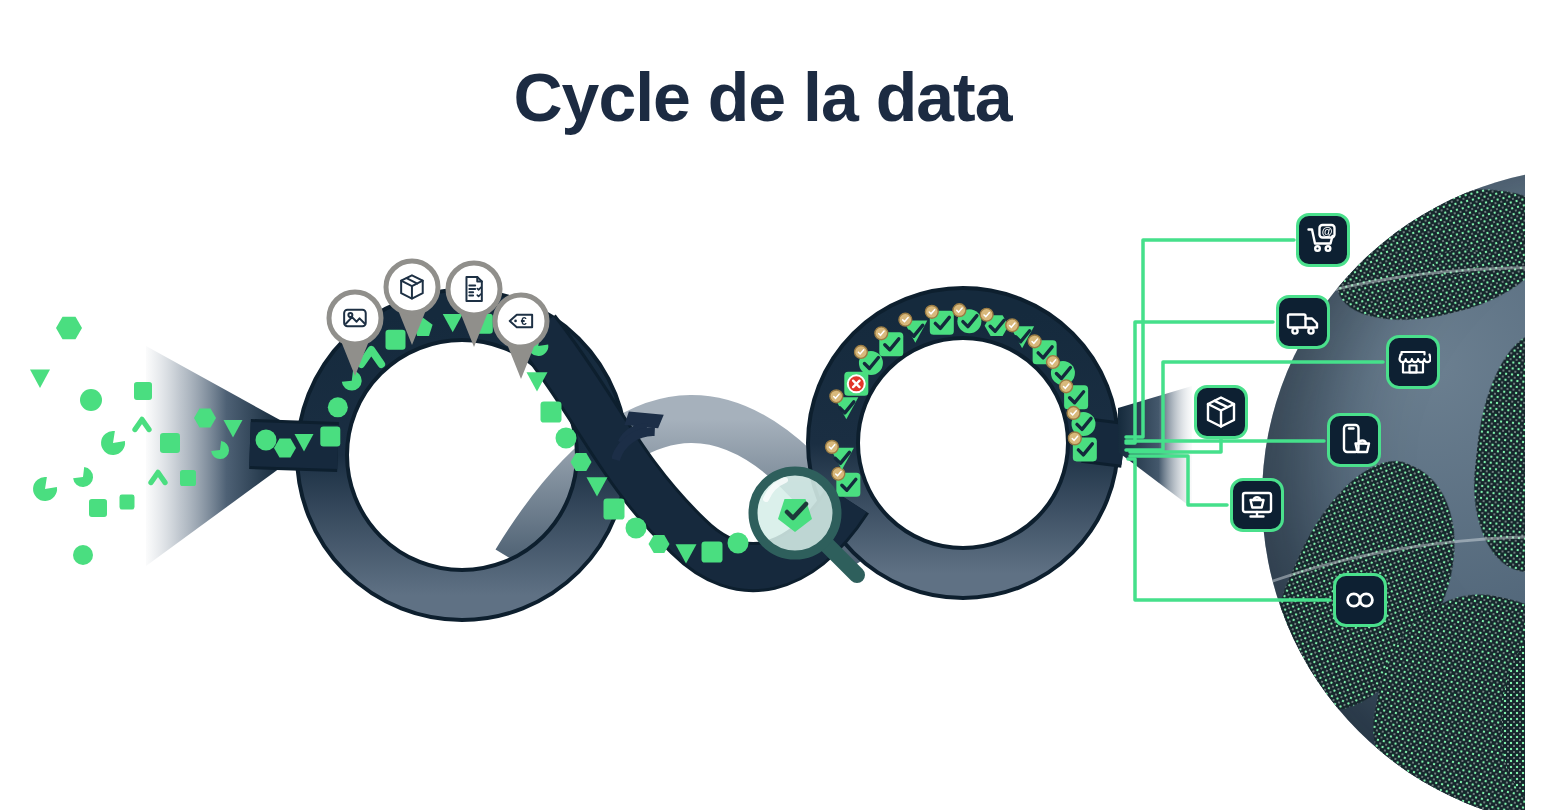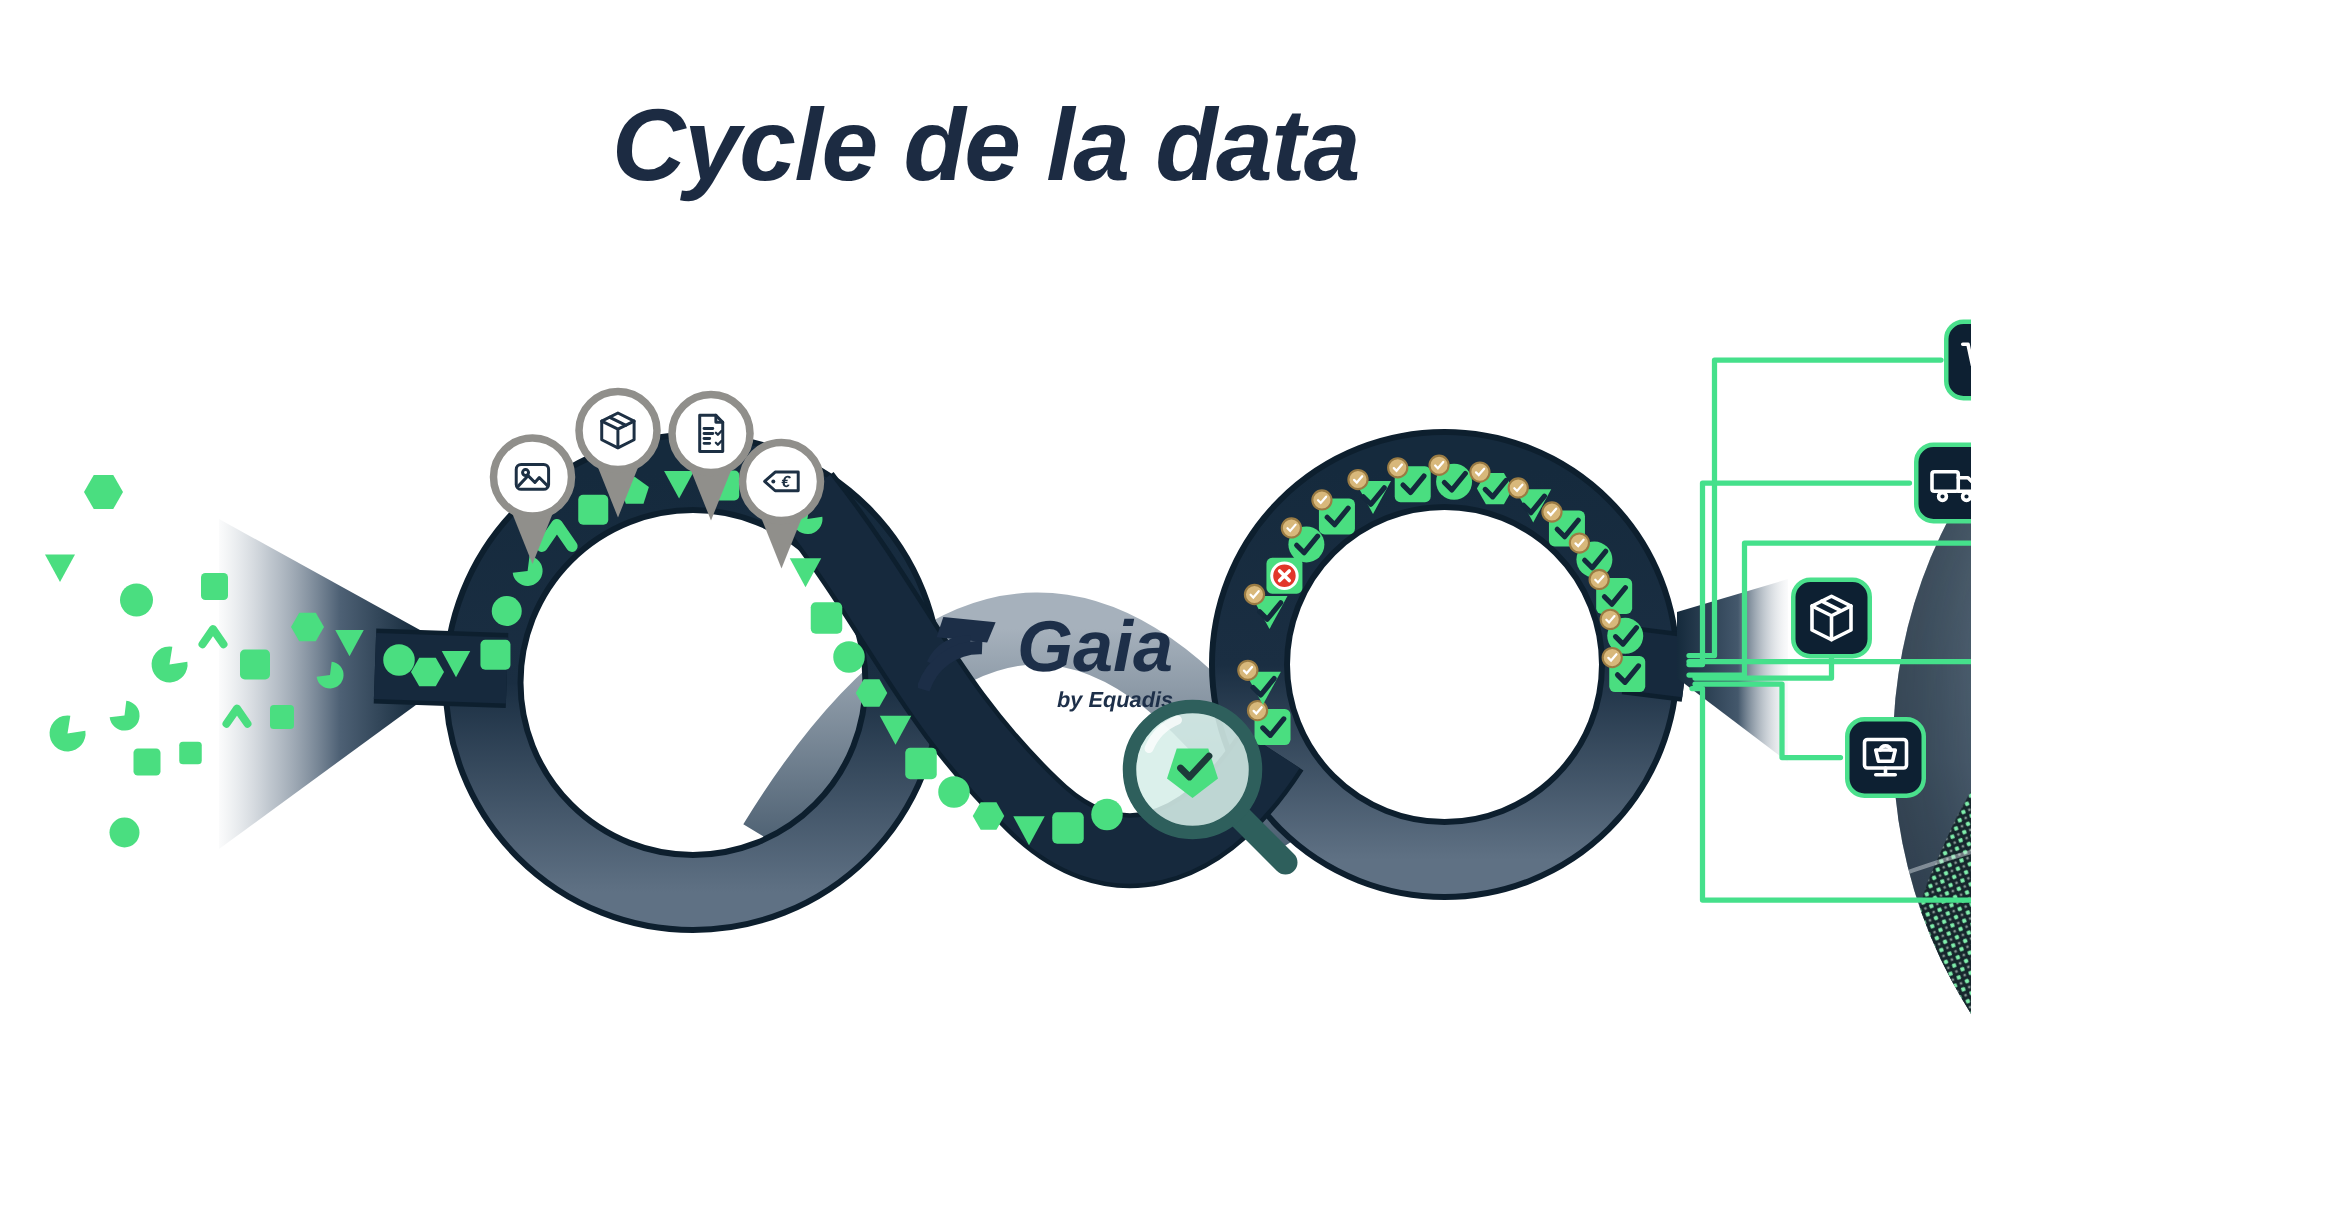--- a/index.html
+++ b/index.html
@@ -1,17 +1,17 @@
 <!DOCTYPE html>
 <html><head>
 <meta charset="utf-8">
 <style>
   html,body{margin:0;padding:0;background:#fff;}
-  .stage{position:relative;width:1314px;height:810px;overflow:hidden;background:#fff;
-         font-family:"Liberation Sans",sans-serif;font-style:italic;}
+  .stage{position:relative;width:1525px;height:810px;overflow:hidden;background:#fff;
+         font-family:"Liberation Sans",sans-serif;}
   
   .title{position:absolute;top:58px;left:0;width:100%;text-align:center;z-index:3;
          font-size:68px;font-weight:600;letter-spacing:-1px;color:#1c2b42;}
   
   .globe{position:absolute;left:1262px;top:168px;width:660px;height:660px;border-radius:50%;
          overflow:hidden;z-index:1;
          background:radial-gradient(circle at 26% 30%,#6b7f90 0%,#53687b 38%,#3a4f63 68%,#22374a 100%);
          box-shadow:inset 45px -35px 90px rgba(8,18,28,.5),inset -20px 25px 70px rgba(255,255,255,.06);}
   .blob{position:absolute;background-color:#16262c;
         background-image:radial-gradient(#7feeab 1.3px,transparent 1.6px),
@@ -222,24 +222,20 @@
   </svg>
 
   <div class="title">Cycle de la data</div>
 
   <div class="logo">
     <svg width="54" height="54" viewBox="0 0 48 48">
       <polygon points="15,3 46,6 41,18 11,15" fill="#1c2e47"></polygon>
       <path d="M9,31 A22,22 0 0 1 31,18" fill="none" stroke="#1c2e47" stroke-width="8"></path>
       <path d="M3,46 A35,35 0 0 1 38,21" fill="none" stroke="#1c2e47" stroke-width="8"></path>
     </svg>
-    <div>
-      <div class="logo-name">Gaia</div>
-      <div class="logo-by">by Equadis</div>
-    </div>
   </div>
 
   <div class="pin" style="left:323px;top:288px;">
     <svg width="64" height="94" viewBox="0 0 64 94">
       <path d="M16,48 L32,88 L48,48 Z" fill="#908f8b"></path>
       <circle cx="32" cy="30" r="26" fill="#fff" stroke="#908f8b" stroke-width="5"></circle>
       <g transform="translate(17,15) scale(0.83)" fill="none" stroke="#1d3044" stroke-width="2.4" stroke-linecap="round" stroke-linejoin="round">
         <rect x="5" y="8" width="26" height="20" rx="4"></rect>
         <circle cx="12.5" cy="14.5" r="2.4"></circle>
         <path d="M7,25 l7.5,-8 5.5,5.5 3.5,-4 6.5,6.5"></path>

